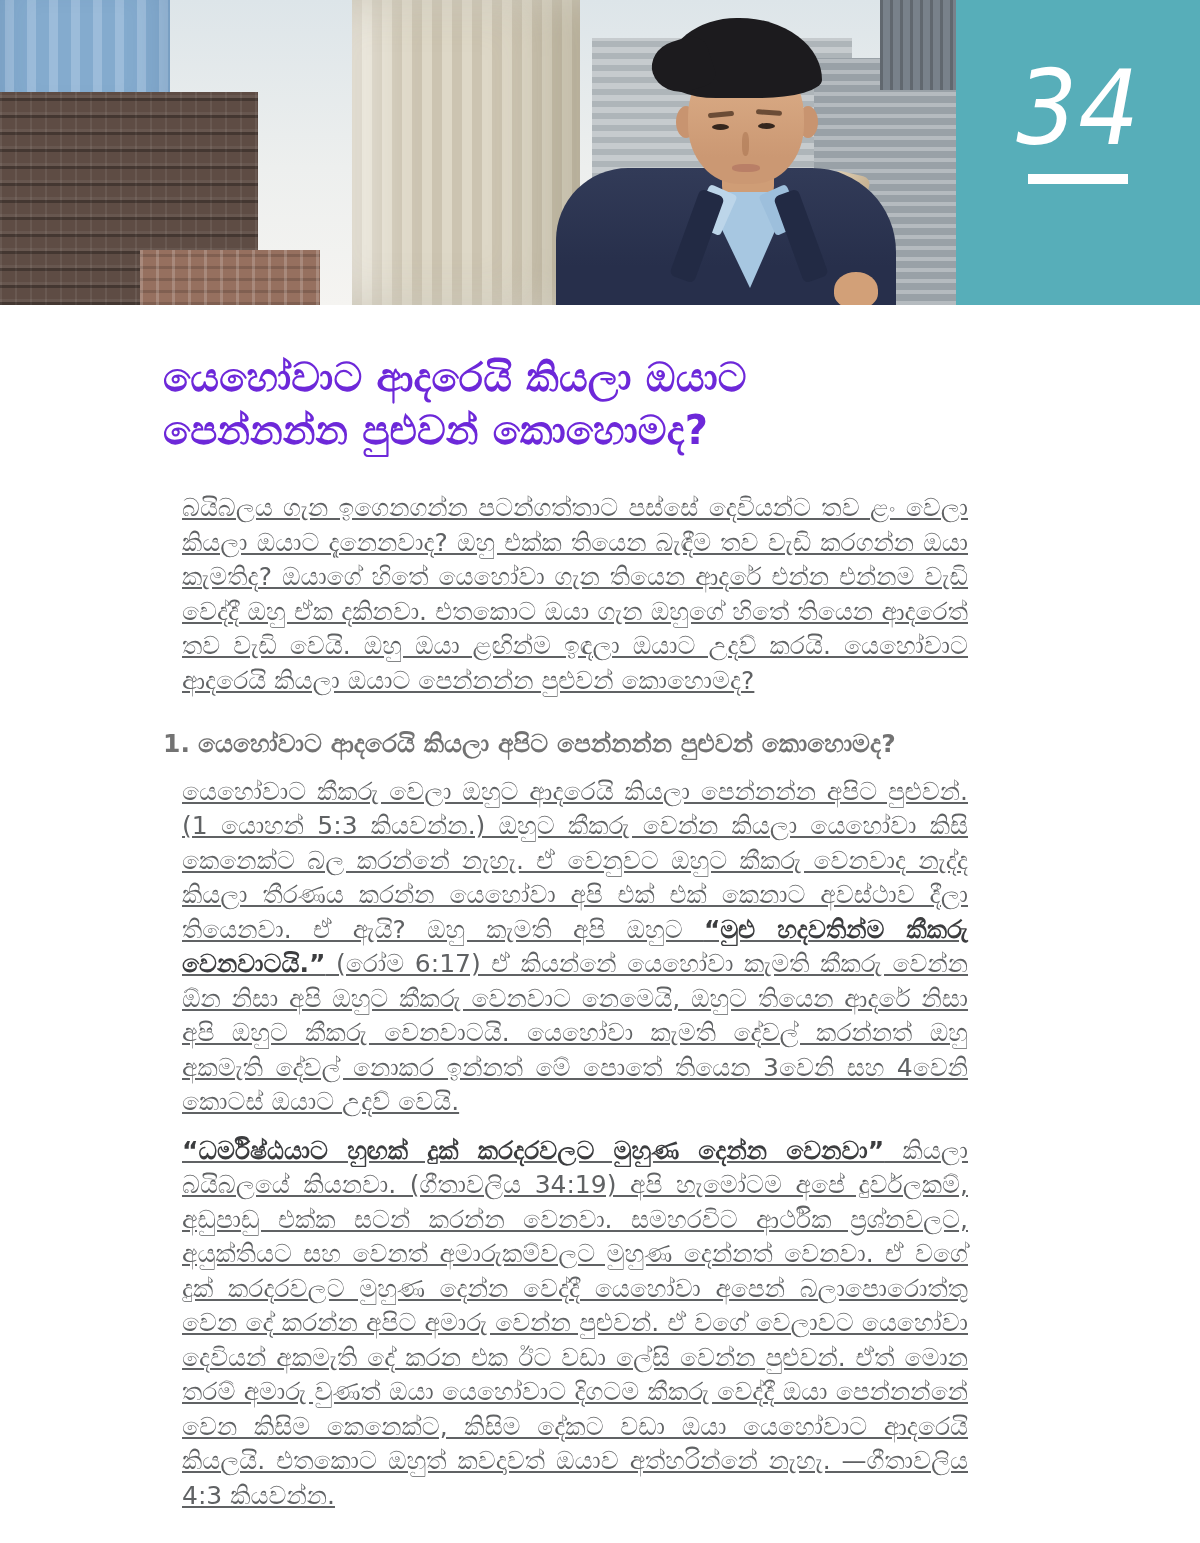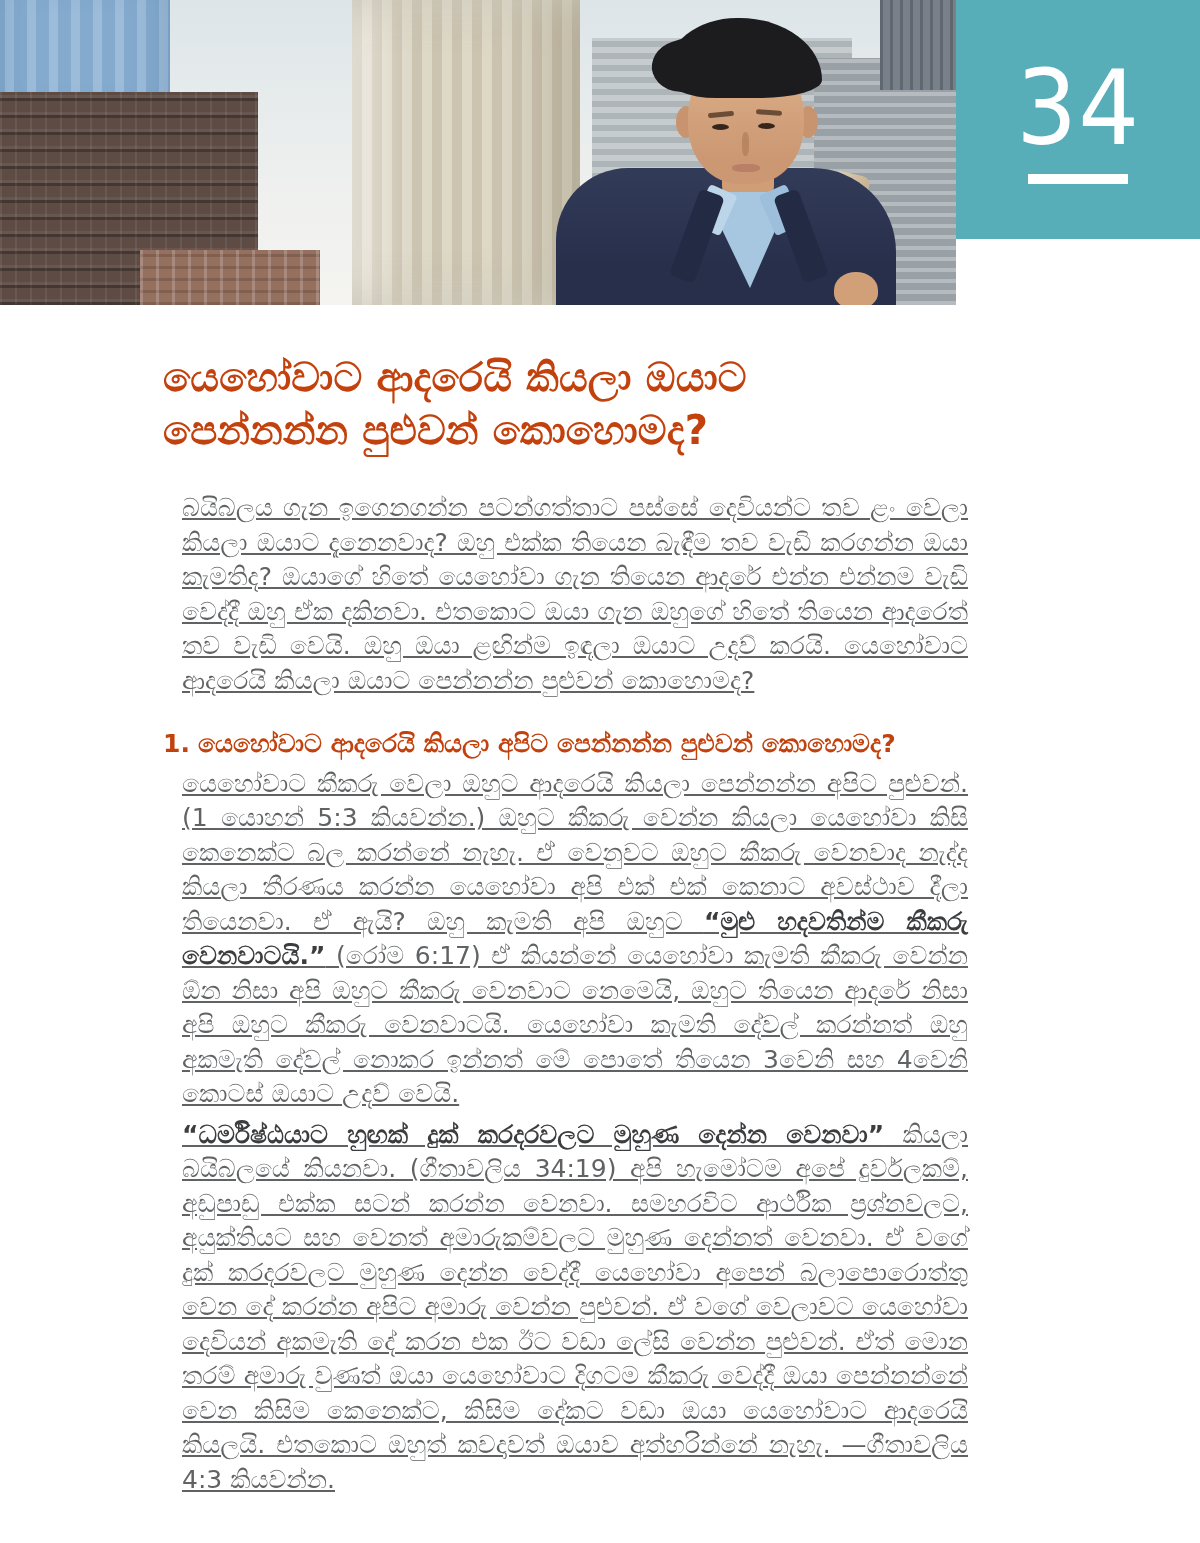--- a/index.html
+++ b/index.html
@@ -78,46 +78,47 @@
   .brow-l { left:708px; top:112px; width:26px; height:5px; background:#6b4c36; border-radius:3px; transform:rotate(-6deg); }
   .brow-r { left:756px; top:110px; width:26px; height:5px; background:#6b4c36; border-radius:3px; transform:rotate(4deg); }
   .eye-l { left:712px; top:124px; width:17px; height:6px; background:#35261d; border-radius:50%; }
   .eye-r { left:758px; top:123px; width:17px; height:6px; background:#35261d; border-radius:50%; }
   .nose { left:742px; top:132px; width:7px; height:24px; background:rgba(150,95,60,.35); border-radius:40%; }
   .lips { left:732px; top:164px; width:28px; height:8px; background:#b97f67; border-radius:40%; }
   .strap { left:818px; top:172px; width:38px; height:138px; background:linear-gradient(90deg,#e2d2b7,#c7b293); transform:rotate(13deg); border-radius:8px; }
   .hand { left:834px; top:272px; width:44px; height:36px; background:#d2a078; border-radius:50% 50% 40% 40%; }
 
   .badge {
-    position:absolute; left:956px; top:0; width:244px; height:239px;
+    position:absolute; left:956px; top:0; width:244px; height:305px;
     background:#57aeb9; display:flex; flex-direction:column; align-items:center;
     padding-top:56px;
+    font-style:italic;
   }
   .badge-number {
     color:#ffffff; font-size:104px; line-height:1; font-weight:400;
     transform:scaleX(.92); letter-spacing:1px;
   }
   .badge-underline { width:100px; height:10px; background:#ffffff; margin-top:14px; }
 
   
   .article { padding:46px 232px 0 163px; }
   .title {
-    font-size:40px; line-height:1.33; font-weight:700; color:#c2410c;
+    font-size:40px; line-height:1.33; font-weight:700; color:#6d28d9;
     max-width:720px; letter-spacing:.2px;
   }
   .para {
     margin:34px 0 0 19px; font-size:25px; line-height:1.38; color:#606264;
     text-align:justify;
     text-decoration:underline;
   }
   .sec-heading {
-    margin-top:30px; font-size:25px; line-height:1.3; font-weight:700; color:#c2410c;
+    margin-top:30px; font-size:25px; line-height:1.3; font-weight:700; color:#737373;
   }
   .sec-heading .sec-num { margin-right:8px; }
-  .sec-body { margin-top:6px; }
+  .sec-body { margin-top:14px; }
   .para .b { font-weight:700; color:#3c3d3f; }
 </style>
 </head>
 <body>
 
 <div class="hero">
   <div class="photo">
     <div class="bldg-blue"></div>
     <div class="bldg-brown"></div>
     <div class="bldg-brick"></div>

